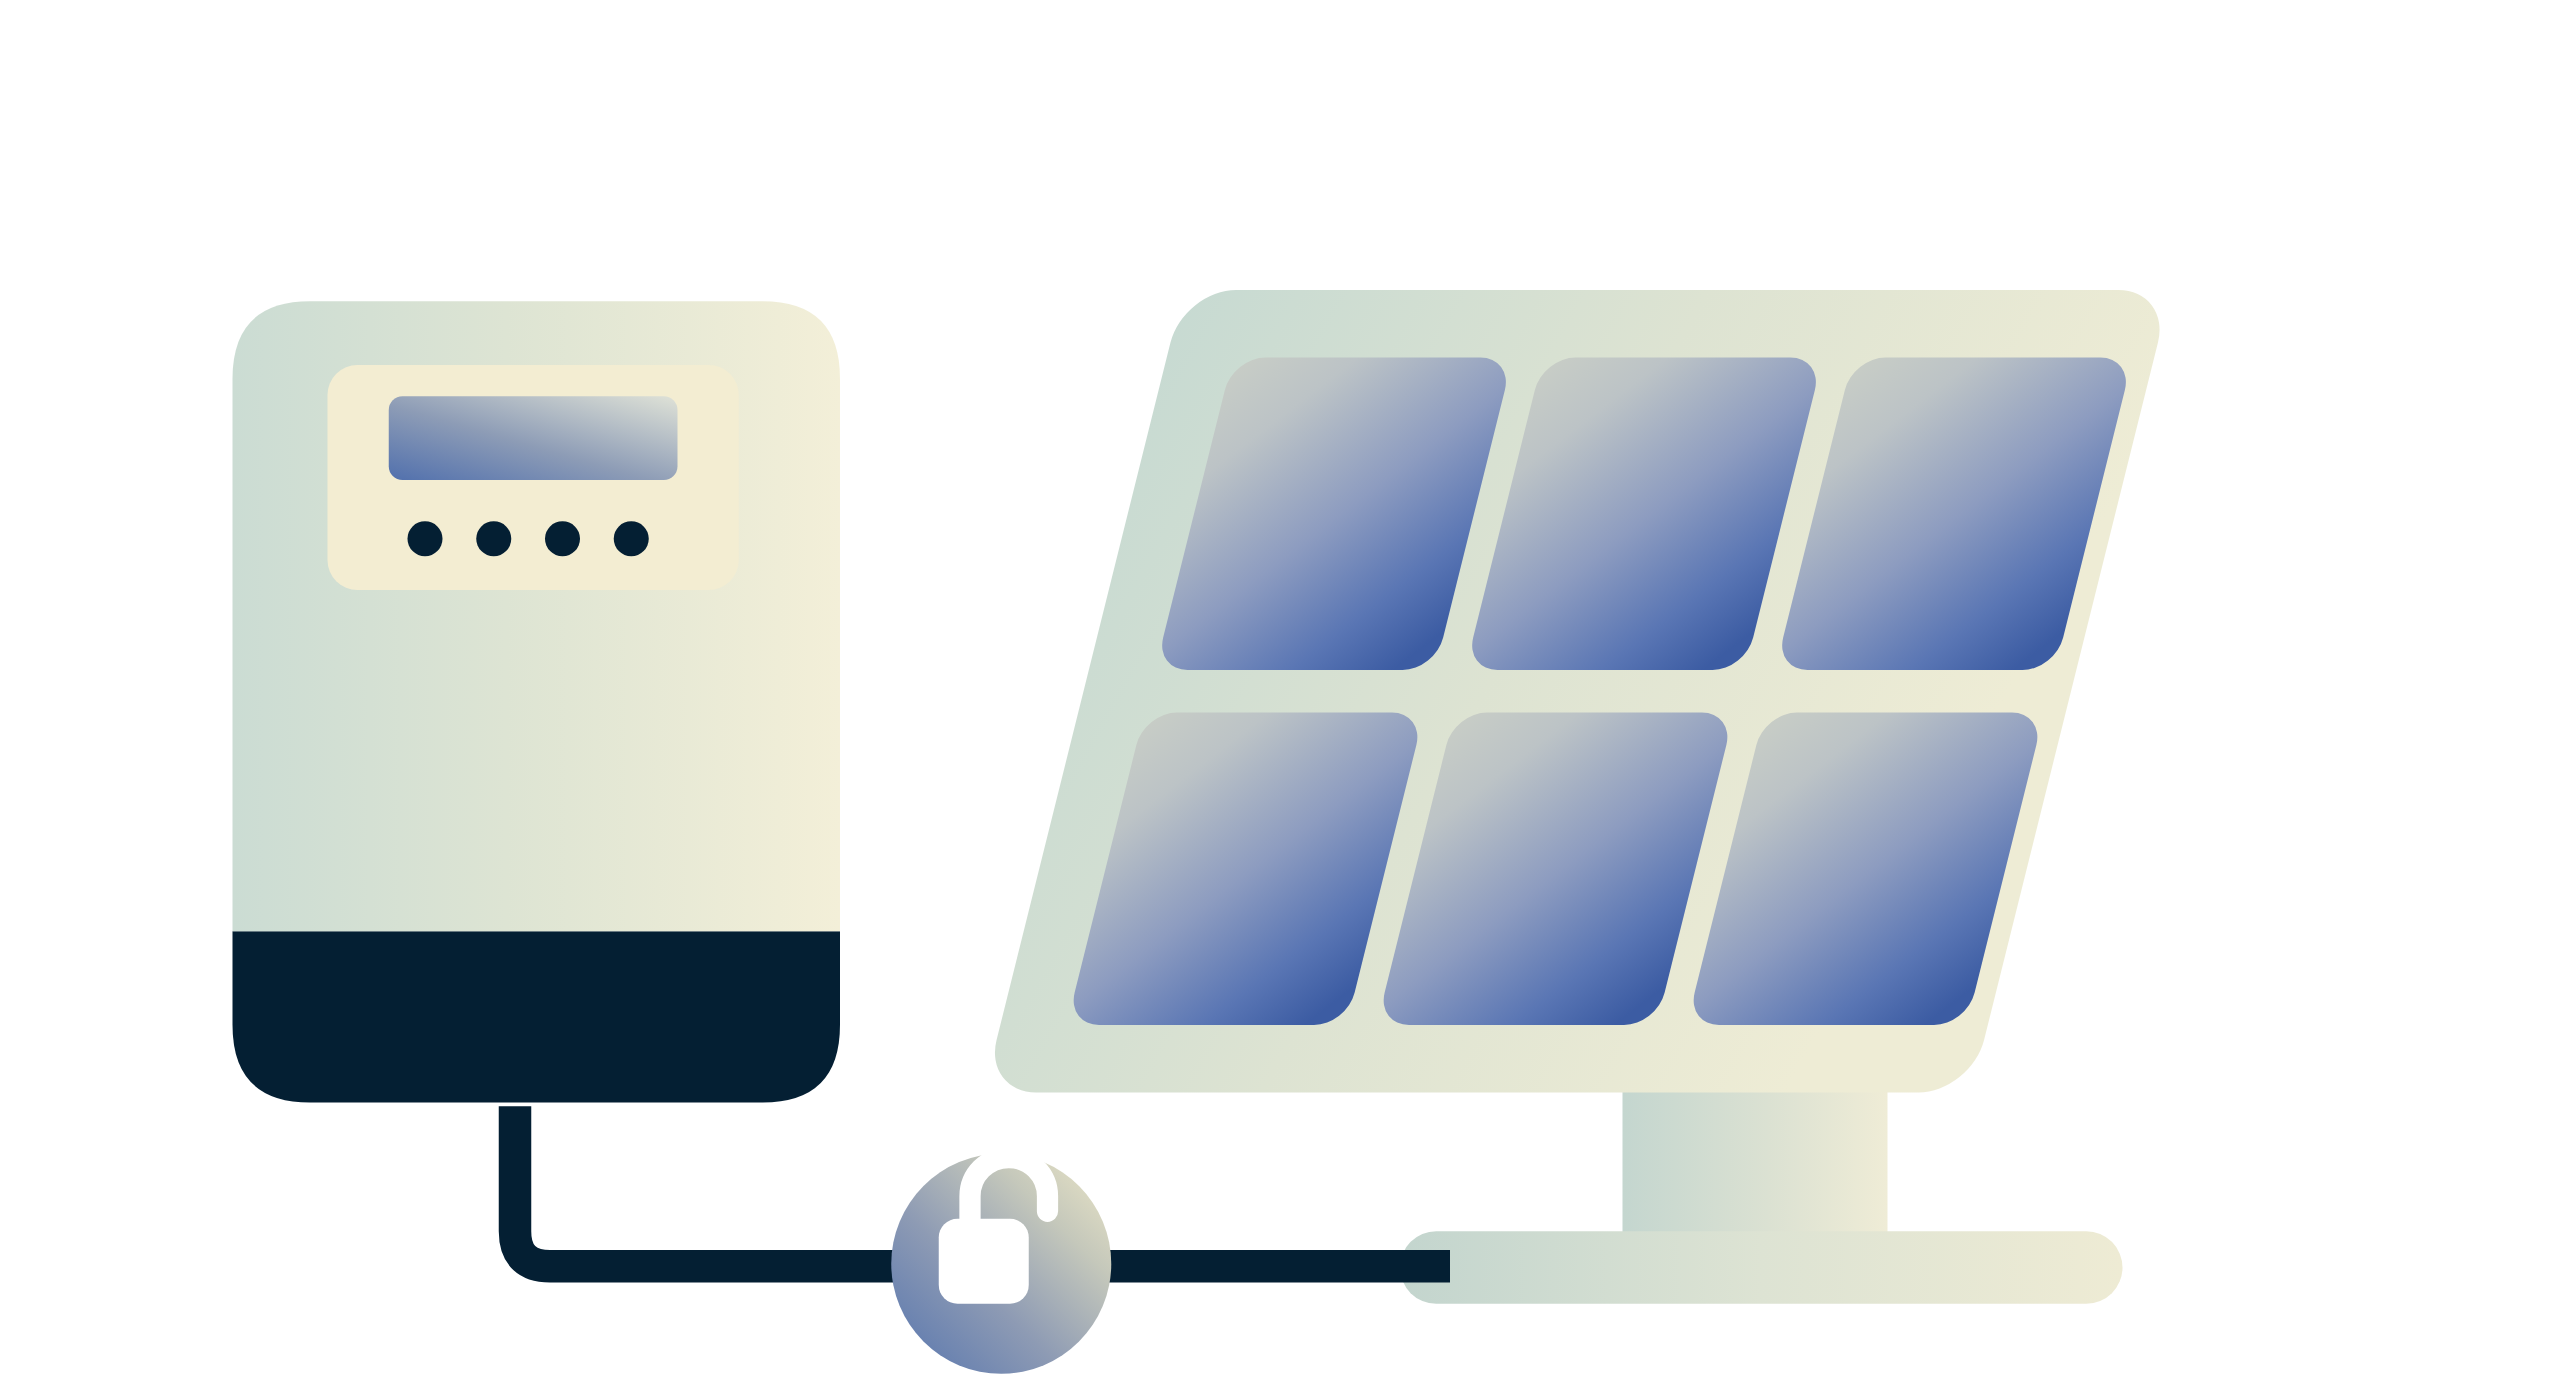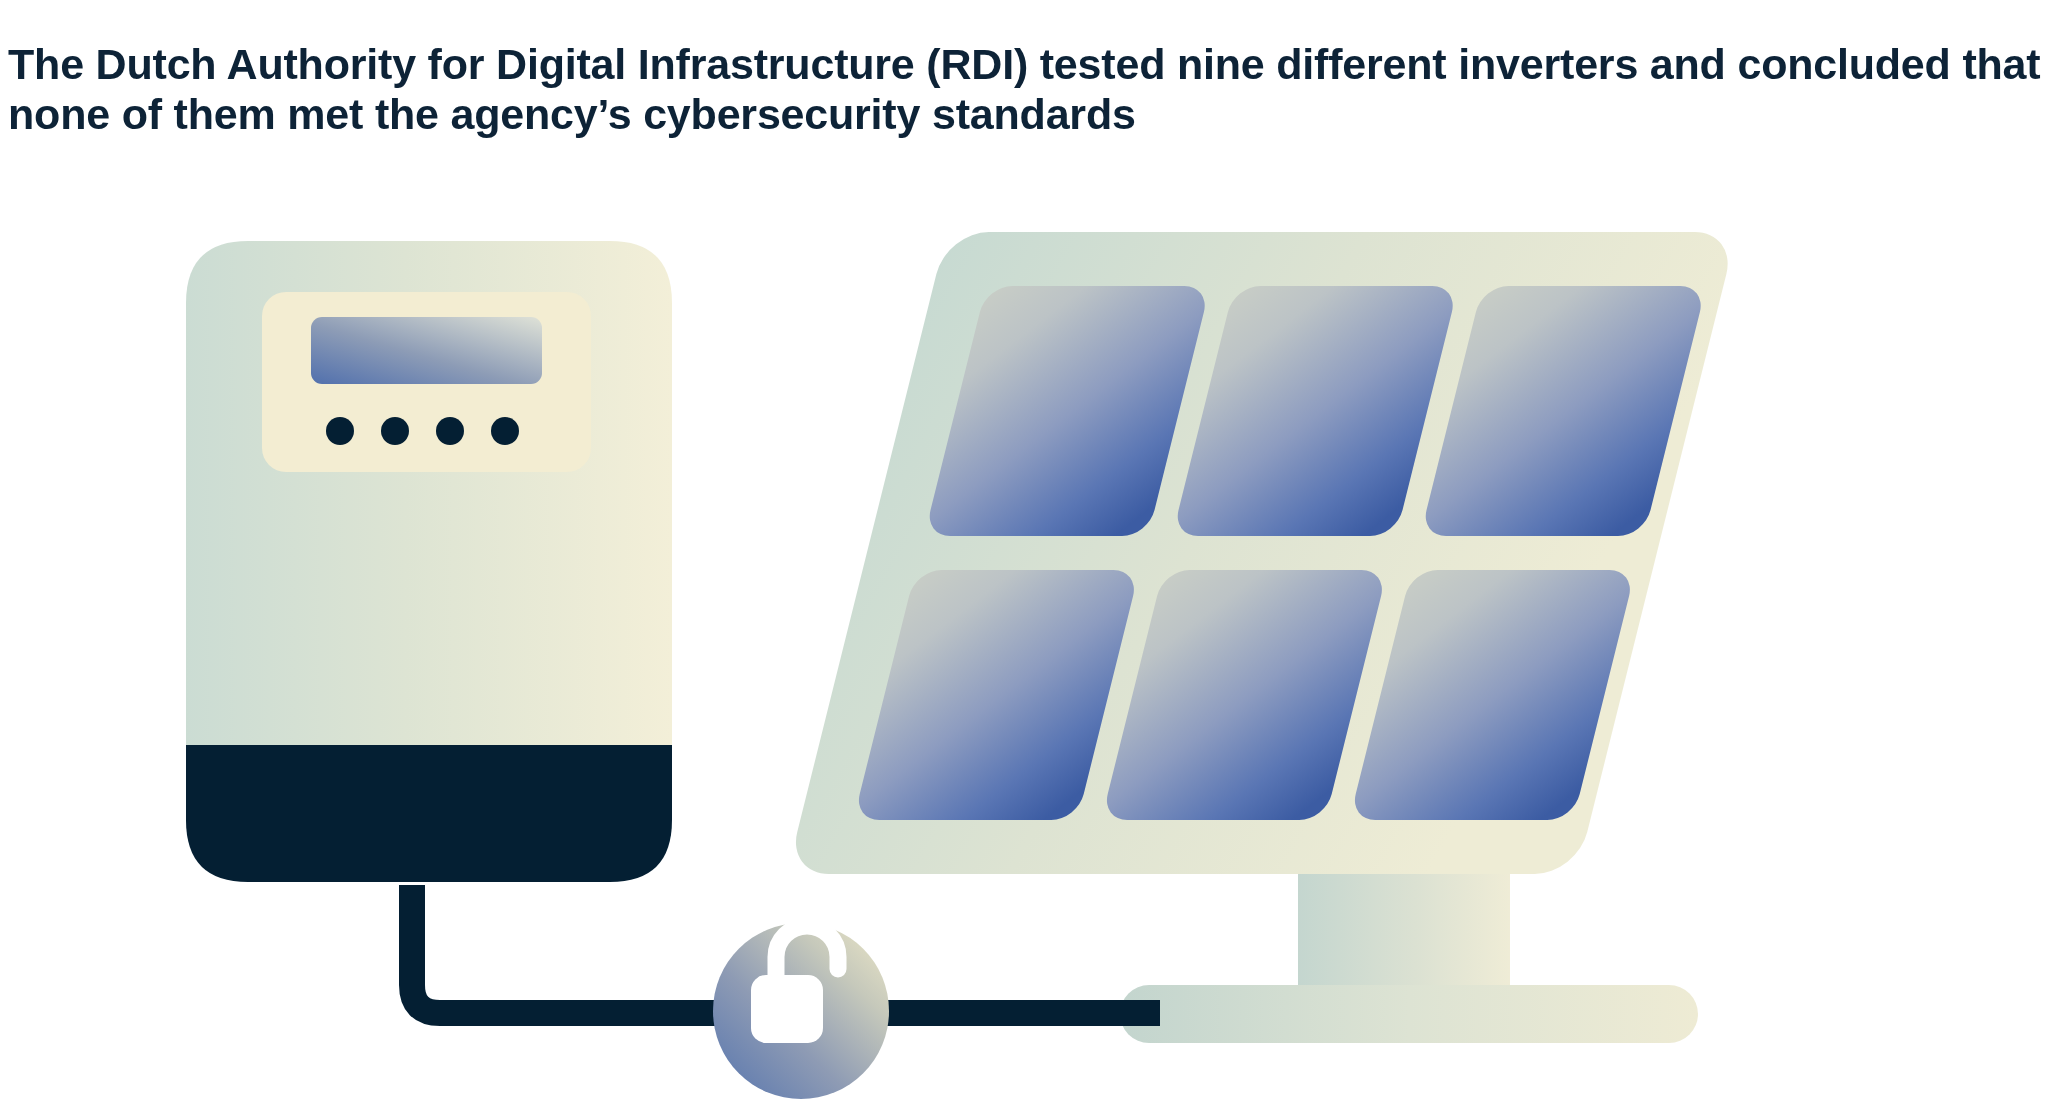--- a/index.html
+++ b/index.html
@@ -46,21 +46,20 @@
     width: 2048px;
     height: 1109px;
   }
   .stage svg { display: block; }
 </style>
 </head>
 <body>
 
 <div id="page" style="background: rgb(255, 255, 255);">
 
-  <h1 class="headline" style="color: rgb(13, 35, 55);">The Dutch Authority for Digital Infrastructure (RDI) tested nine different inverters and concluded that none of them met the agency’s cybersecurity standards</h1>
 
   <div class="stage">
     <svg width="2048" height="1109" viewBox="0 0 2048 1109" xmlns="http://www.w3.org/2000/svg">
 
       <defs>
 
         <linearGradient id="gradInverterBody" x1="0" y1="0" x2="1" y2="0">
           <stop offset="0%" stop-color="#cbdcd3"></stop>
           <stop offset="45%" stop-color="#dde4d3"></stop>
           <stop offset="100%" stop-color="#f3efd8"></stop>

